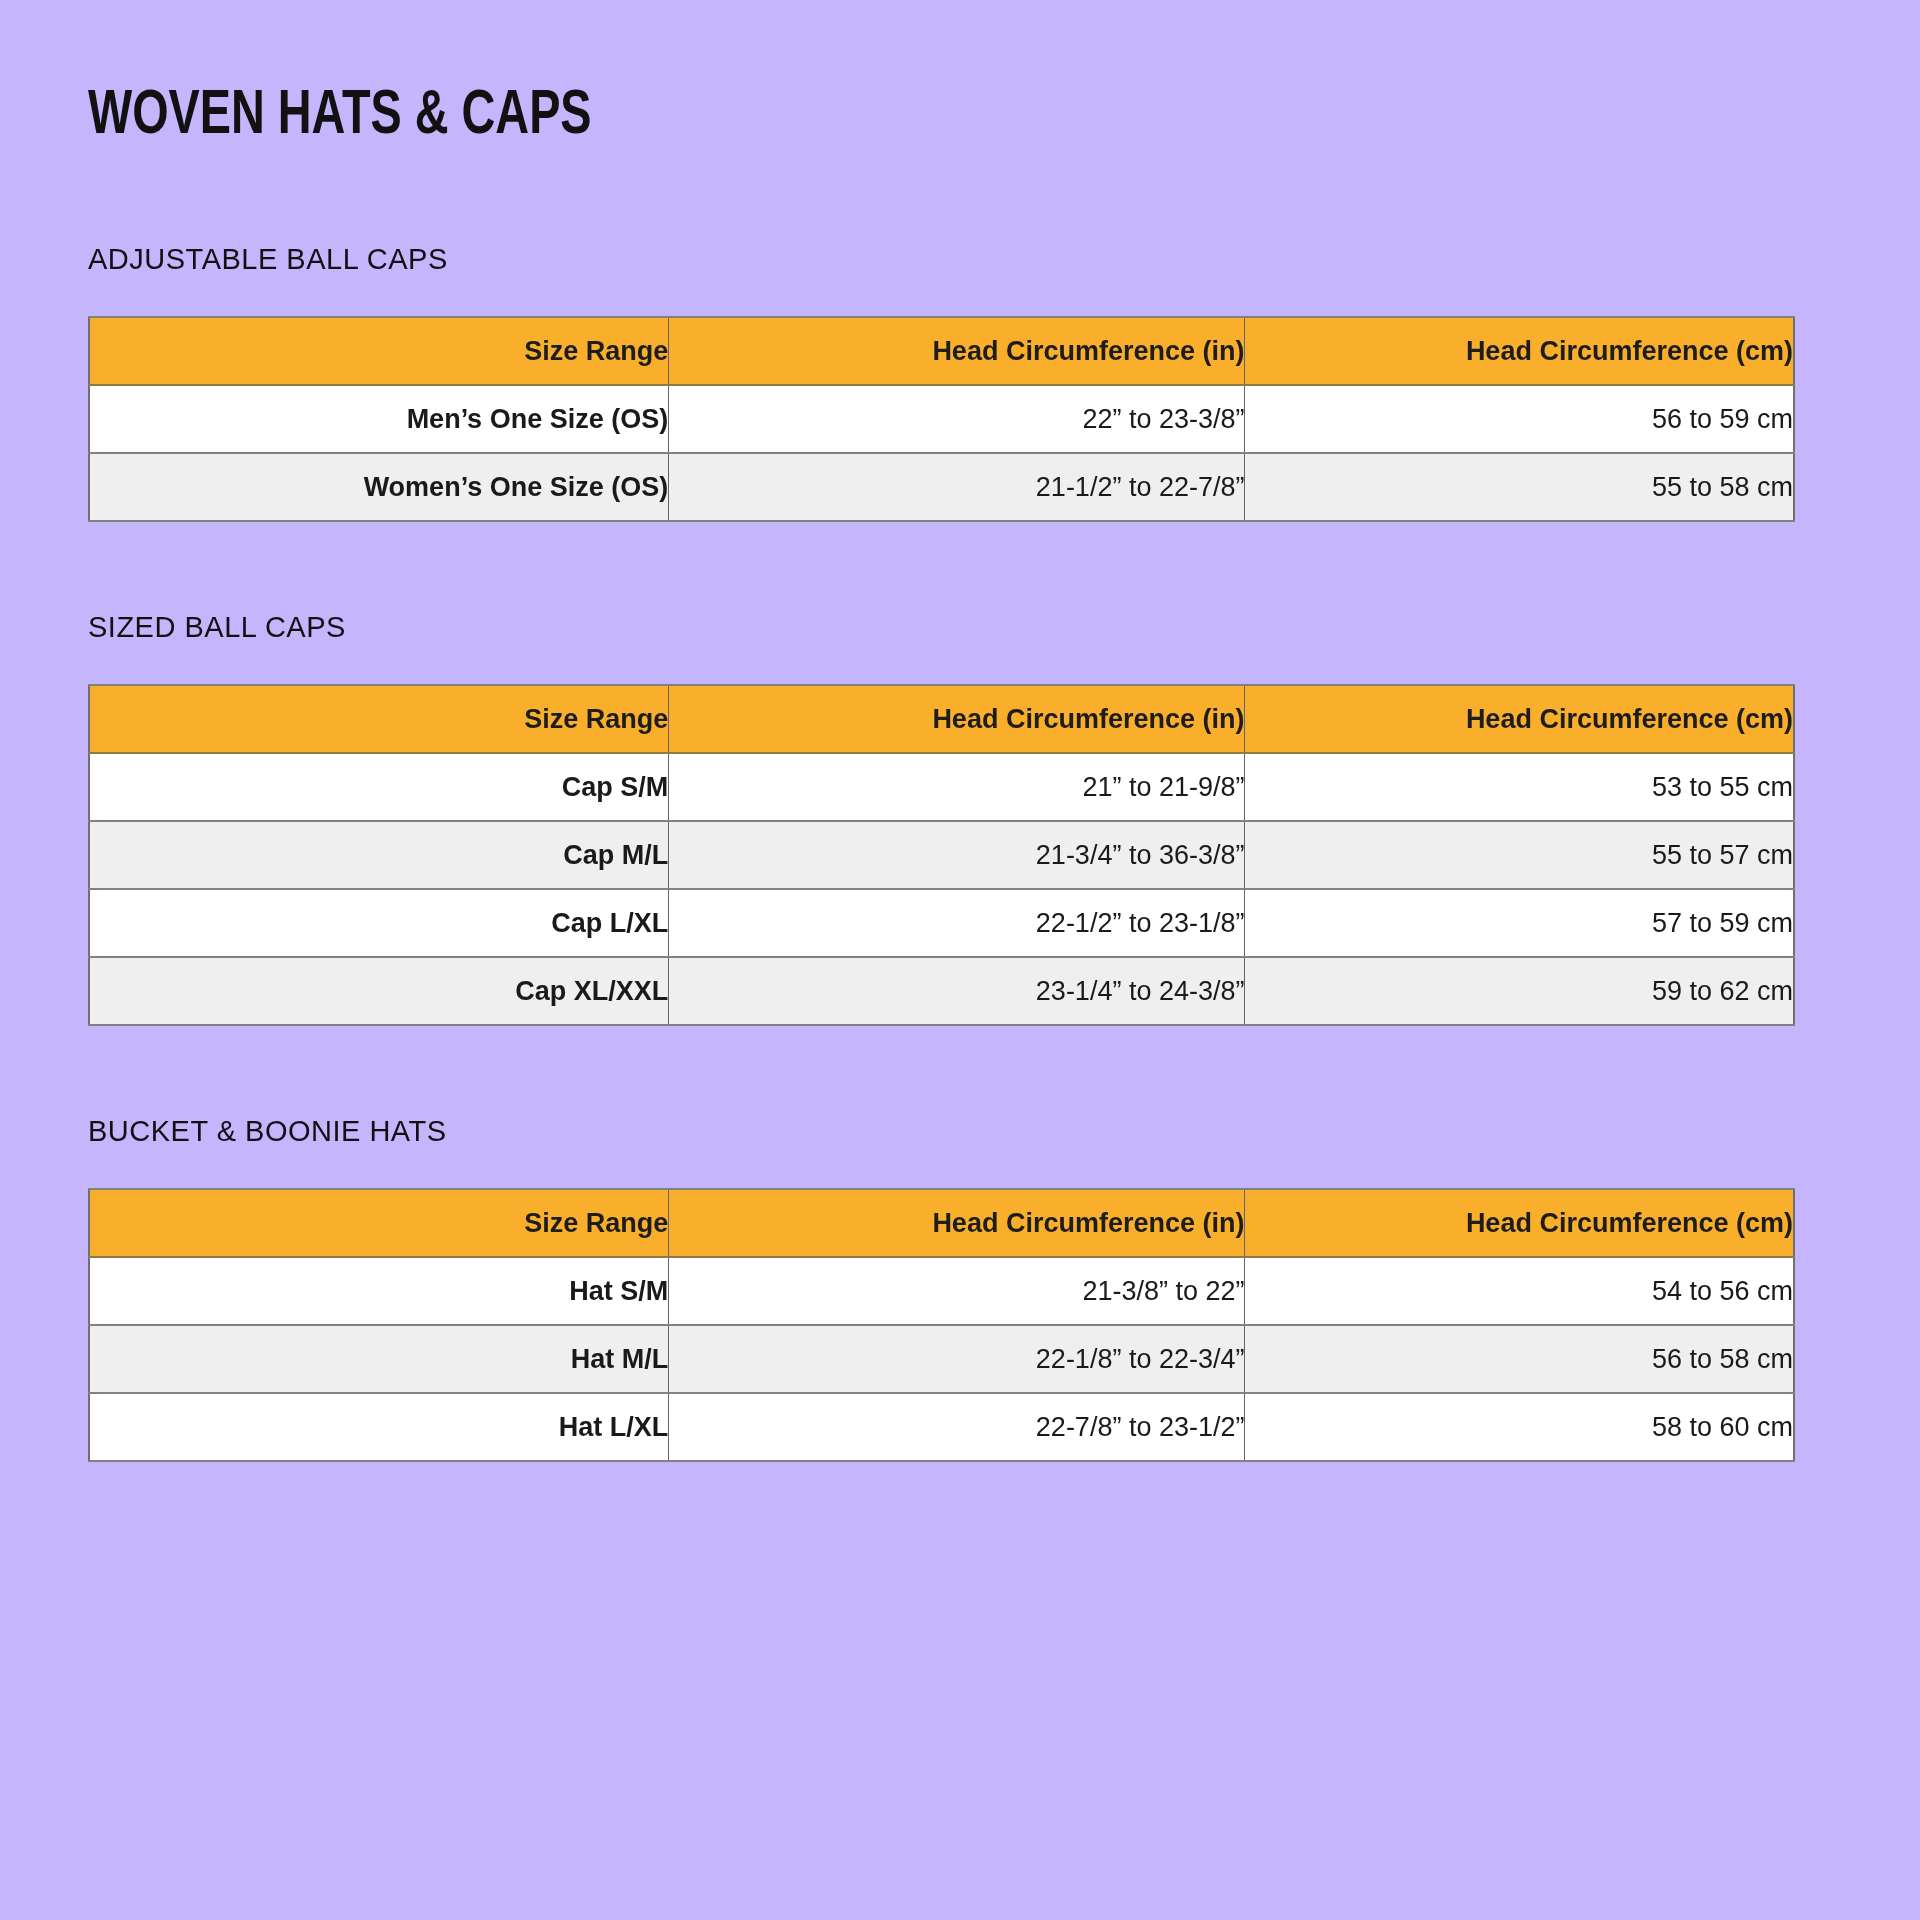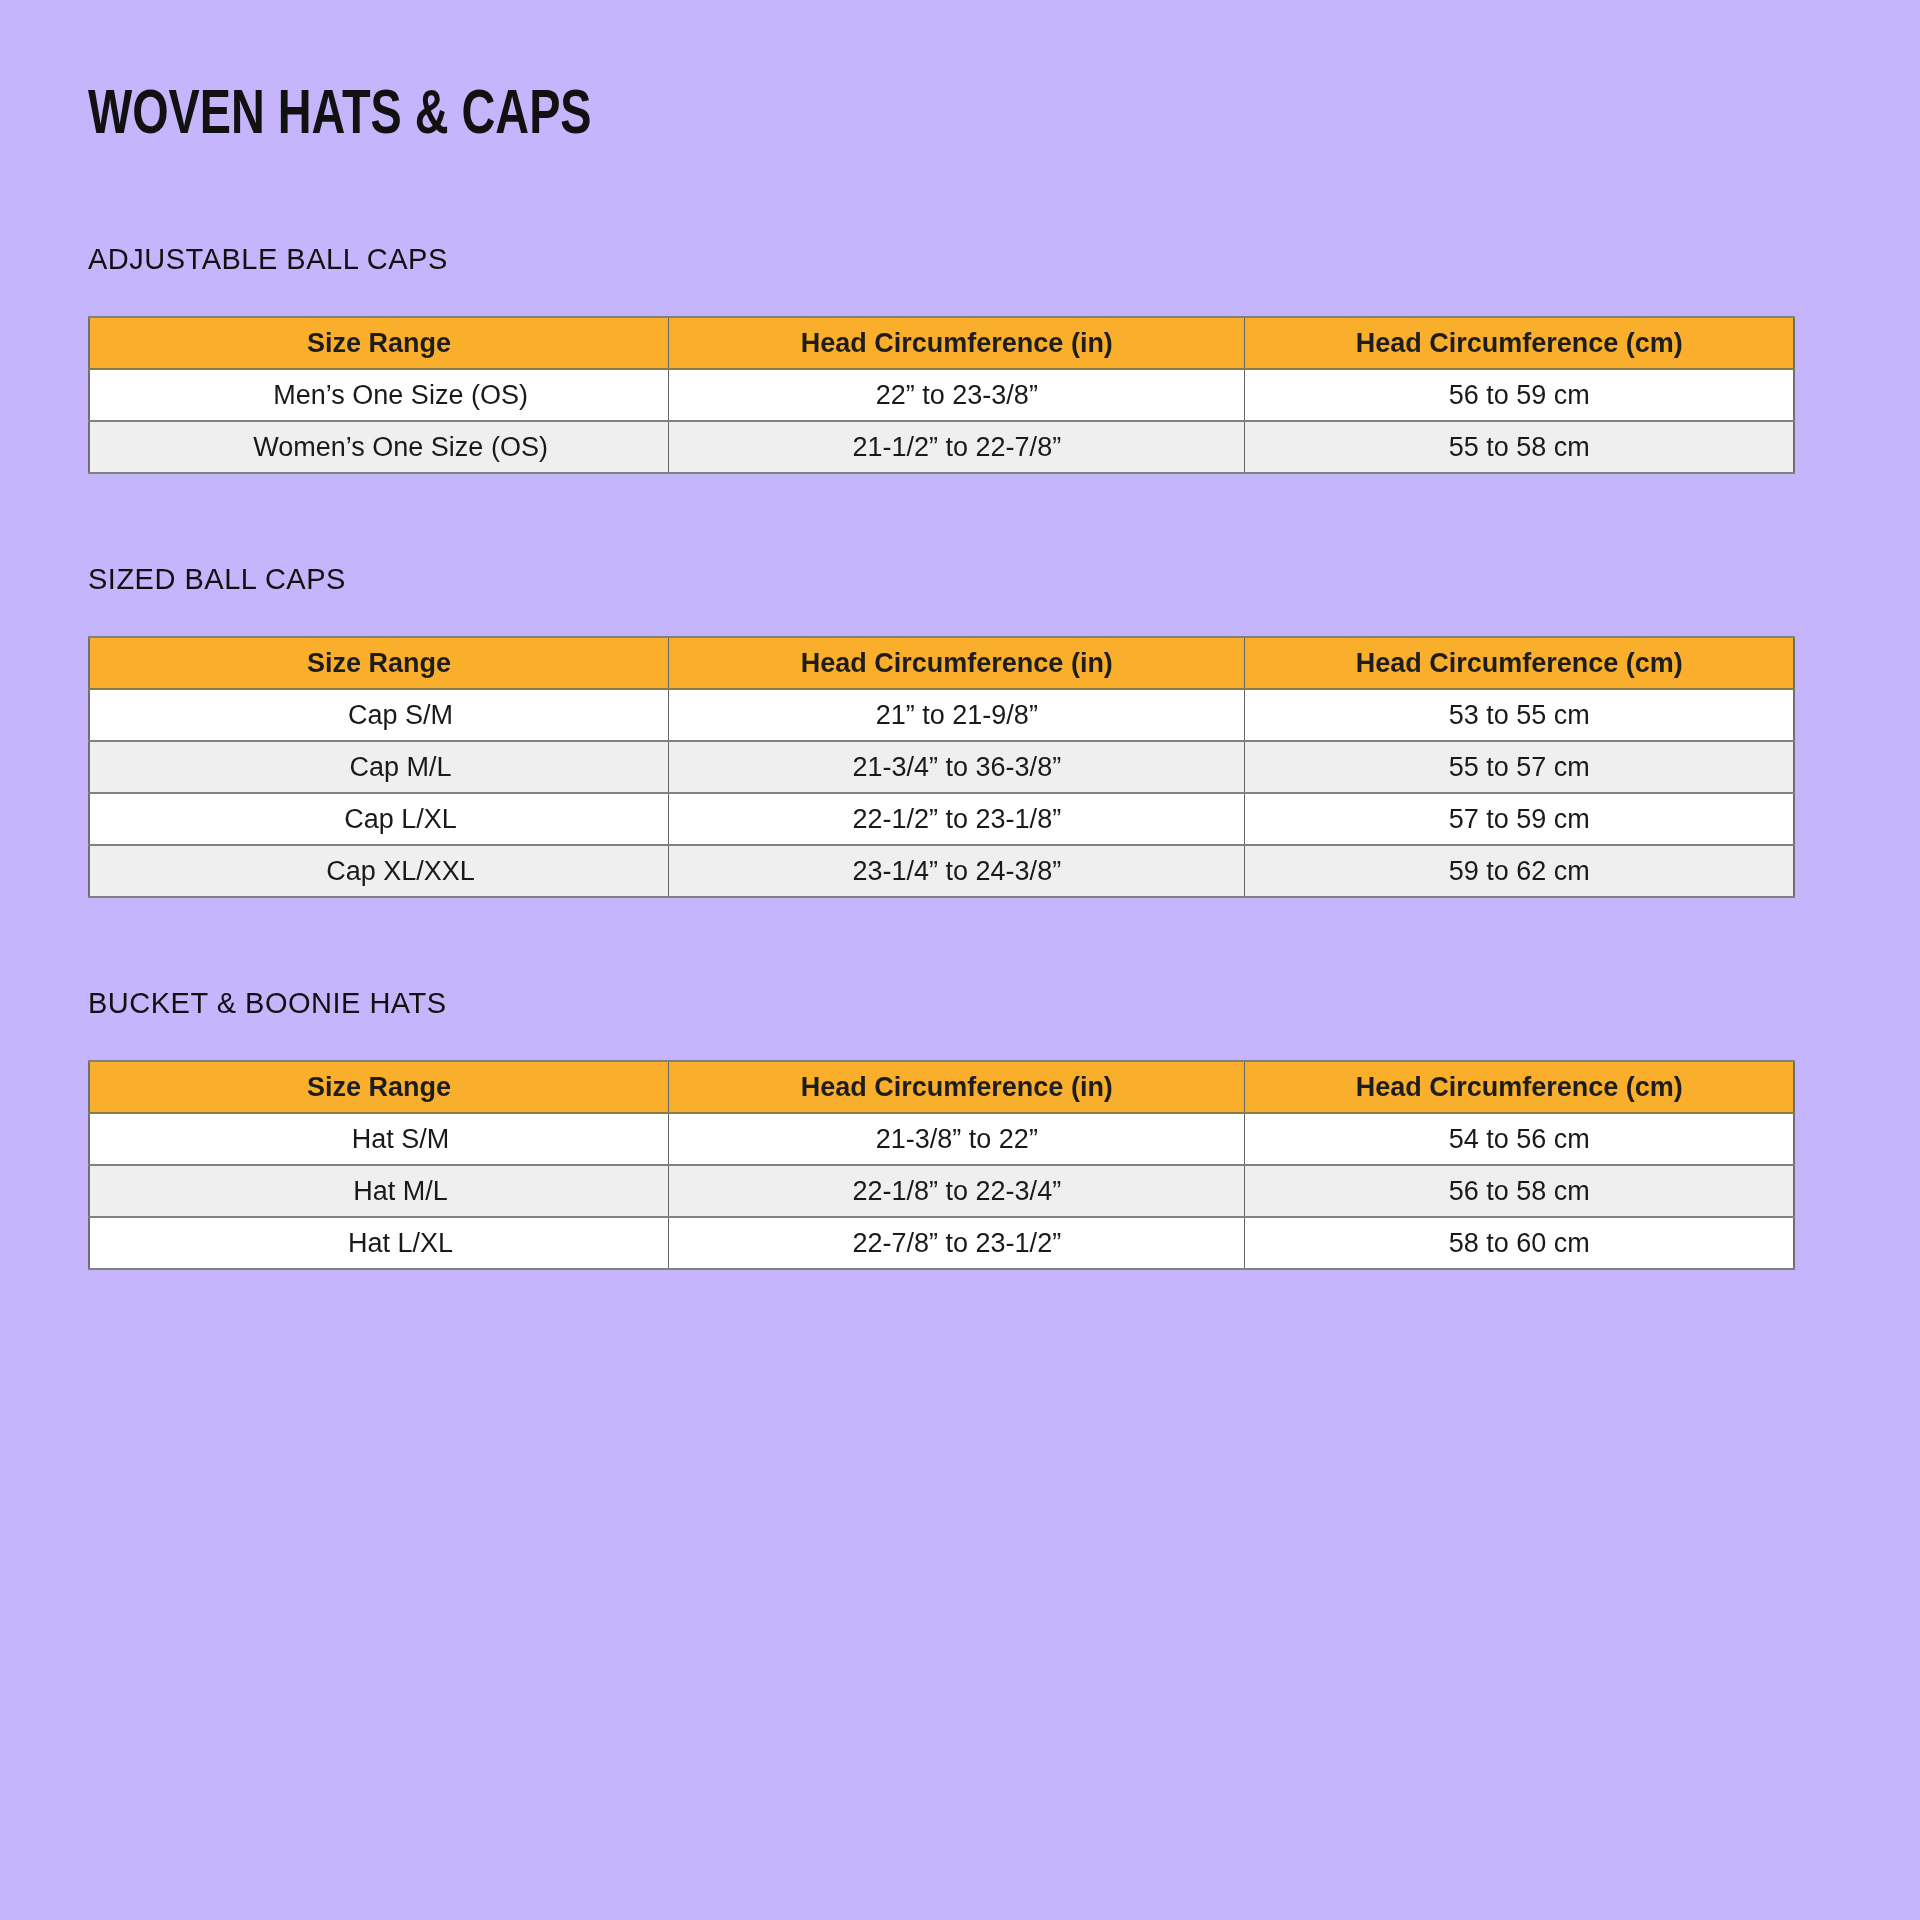--- a/index.html
+++ b/index.html
@@ -41,37 +41,37 @@
     border-collapse: collapse;
     table-layout: fixed;
     width: 1707px;
     margin-bottom: 88px;
     border: 2px solid #6f6f6f;
   }
   .size-table col.c1 { width: 34%; }
   .size-table col.c2 { width: 33.8%; }
   .size-table col.c3 { width: 32.2%; }
   .size-table th, .size-table td {
-    height: 52px;
-    text-align: center;
+    height: 68px;
+    text-align: right;
     vertical-align: middle;
     font-size: 27px;
     border-left: 1px solid #646464;
     border-right: 1px solid #646464;
     border-top: 2px solid #818181;
     border-bottom: 2px solid #818181;
     background: #ffffff;
   }
   .size-table th {
     background: #F9AF2B;
     font-weight: bold;
     color: #1d1d1d;
     border-bottom: 2px solid #8a7b45;
   }
-  .size-table td:first-child { font-weight: normal; padding-left: 43px; }
+  .size-table td:first-child { font-weight: bold; padding-left: 43px; }
   .size-table tr.striped td { background: #efefef; }
 </style>
 </head>
 <body>
 
 <div class="page">
   <div class="content">
 
     <div class="page-title">WOVEN HATS &amp; CAPS</div>
 

